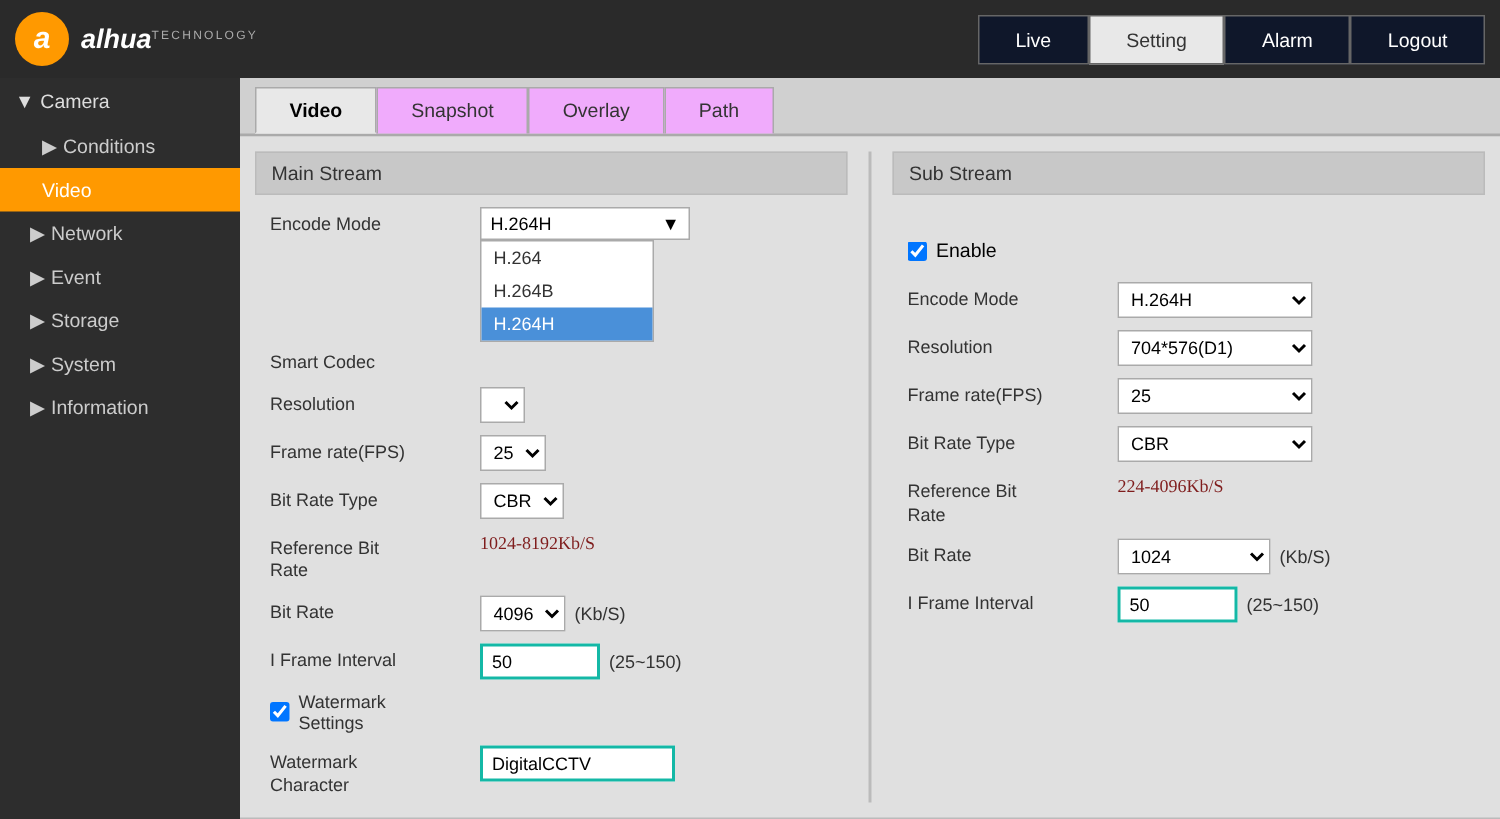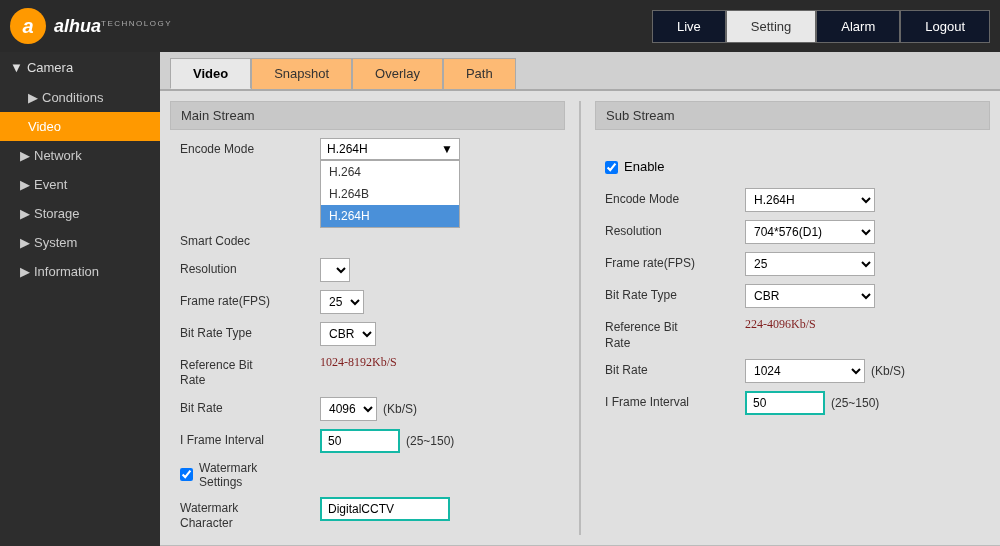--- a/index.html
+++ b/index.html
@@ -18,21 +18,21 @@
     .sidebar { width: 160px; background: #2d2d2d; color: #ccc; flex-shrink: 0; }
     .sidebar-item { padding: 7px 10px 7px 20px; cursor: pointer; font-size: 13px; display: flex; align-items: center; gap: 4px; }
     .sidebar-item.active { background: #f90; color: #fff; }
     .camera-section { padding: 8px 10px; color: #ddd; font-size: 13px; display: flex; align-items: center; gap: 4px; cursor: pointer; }
 
     
     .content { flex: 1; background: #e8e8e8; padding: 0; overflow: hidden; }
 
     
     .page-tabs { display: flex; background: #d0d0d0; border-bottom: 2px solid #aaa; padding-top: 6px; padding-left: 10px; gap: 0; }
-    .page-tab { padding: 7px 22px; background: #fdba74; border: 1px solid #aaa; border-bottom: none; cursor: pointer; font-size: 13px; color: #333; }
+    .page-tab { padding: 7px 22px; background: #f0abfc; border: 1px solid #aaa; border-bottom: none; cursor: pointer; font-size: 13px; color: #333; }
     .page-tab.active { background: #e8e8e8; border-bottom: 1px solid #e8e8e8; color: #000; font-weight: bold; }
 
     
     .content-body { display: flex; padding: 10px; gap: 10px; background: #e0e0e0; height: calc(100% - 40px); }
 
     
     .stream-panel { background: #e0e0e0; flex: 1; }
     .stream-title { background: #c8c8c8; padding: 6px 10px; font-size: 13px; font-weight: normal; color: #333; border: 1px solid #bbb; margin-bottom: 8px; }
     .stream-divider { width: 2px; background: #bbb; margin: 0 4px; }
 
@@ -57,21 +57,21 @@
       font-size: 12px;
     }
     .reference-text { font-size: 12px; color: #7f1d1d; padding-top: 4px; font-family: Liberation Serif, serif; }
 
     
     .checkbox-row { display: flex; align-items: center; gap: 6px; margin-bottom: 8px; padding: 0 10px; }
     .checkbox-row label { font-size: 12px; color: #333; }
 
     
     .enable-row { display: flex; align-items: flex-end; gap: 6px; margin-bottom: 10px; padding: 0 10px 4px 10px; margin-top: 29px; }
-    .dropdown-list { position: absolute; top: 100%; left: 0; background: white; border: 1px solid #aaa; z-index: 10; width: 140px; }
+    .dropdown-list { position: absolute; top: 100%; left: 0; background: white; border: 1px solid #aaa; z-index: 10; width: 116px; }
     .dropdown-option { padding: 4px 8px; font-size: 12px; cursor: pointer; color: #333; }
     .dropdown-option.selected { background: #4a90d9; color: white; }
     .dropdown-header { display: flex; align-items: center; justify-content: space-between; padding: 3px 6px; border: 1px solid #aaa; background: white; cursor: pointer; width: 140px; font-size: 12px; }
 
     
     .bottom-bar { display: flex; justify-content: center; align-items: center; gap: 16px; padding: 12px; background: #d8d8d8; border-top: 1px solid #bbb; }
 
     
     .dahua-logo { display: flex; align-items: center; }
     .logo-circle { width: 36px; height: 36px; border-radius: 50%; background: #f90; display: flex; align-items: center; justify-content: center; margin-right: 8px; overflow: hidden; position: relative; }
@@ -299,21 +299,21 @@
             <span>Rate</span>
           </div>
           <div class="form-control">
             <span class="reference-text">224-4096Kb/S</span>
           </div>
         </div>
 
         <div class="form-row">
           <div class="form-label">Bit Rate</div>
           <div class="form-control form-inline">
-            <select style="width:120px;">
+            <select style="width:102px;">
               <option>1024</option>
             </select>
             <span class="form-unit">(Kb/S)</span>
           </div>
         </div>
 
         <div class="form-row">
           <div class="form-label">I Frame Interval</div>
           <div class="form-control form-inline">
             <input type="text" style="width: 80px;" value="50">

